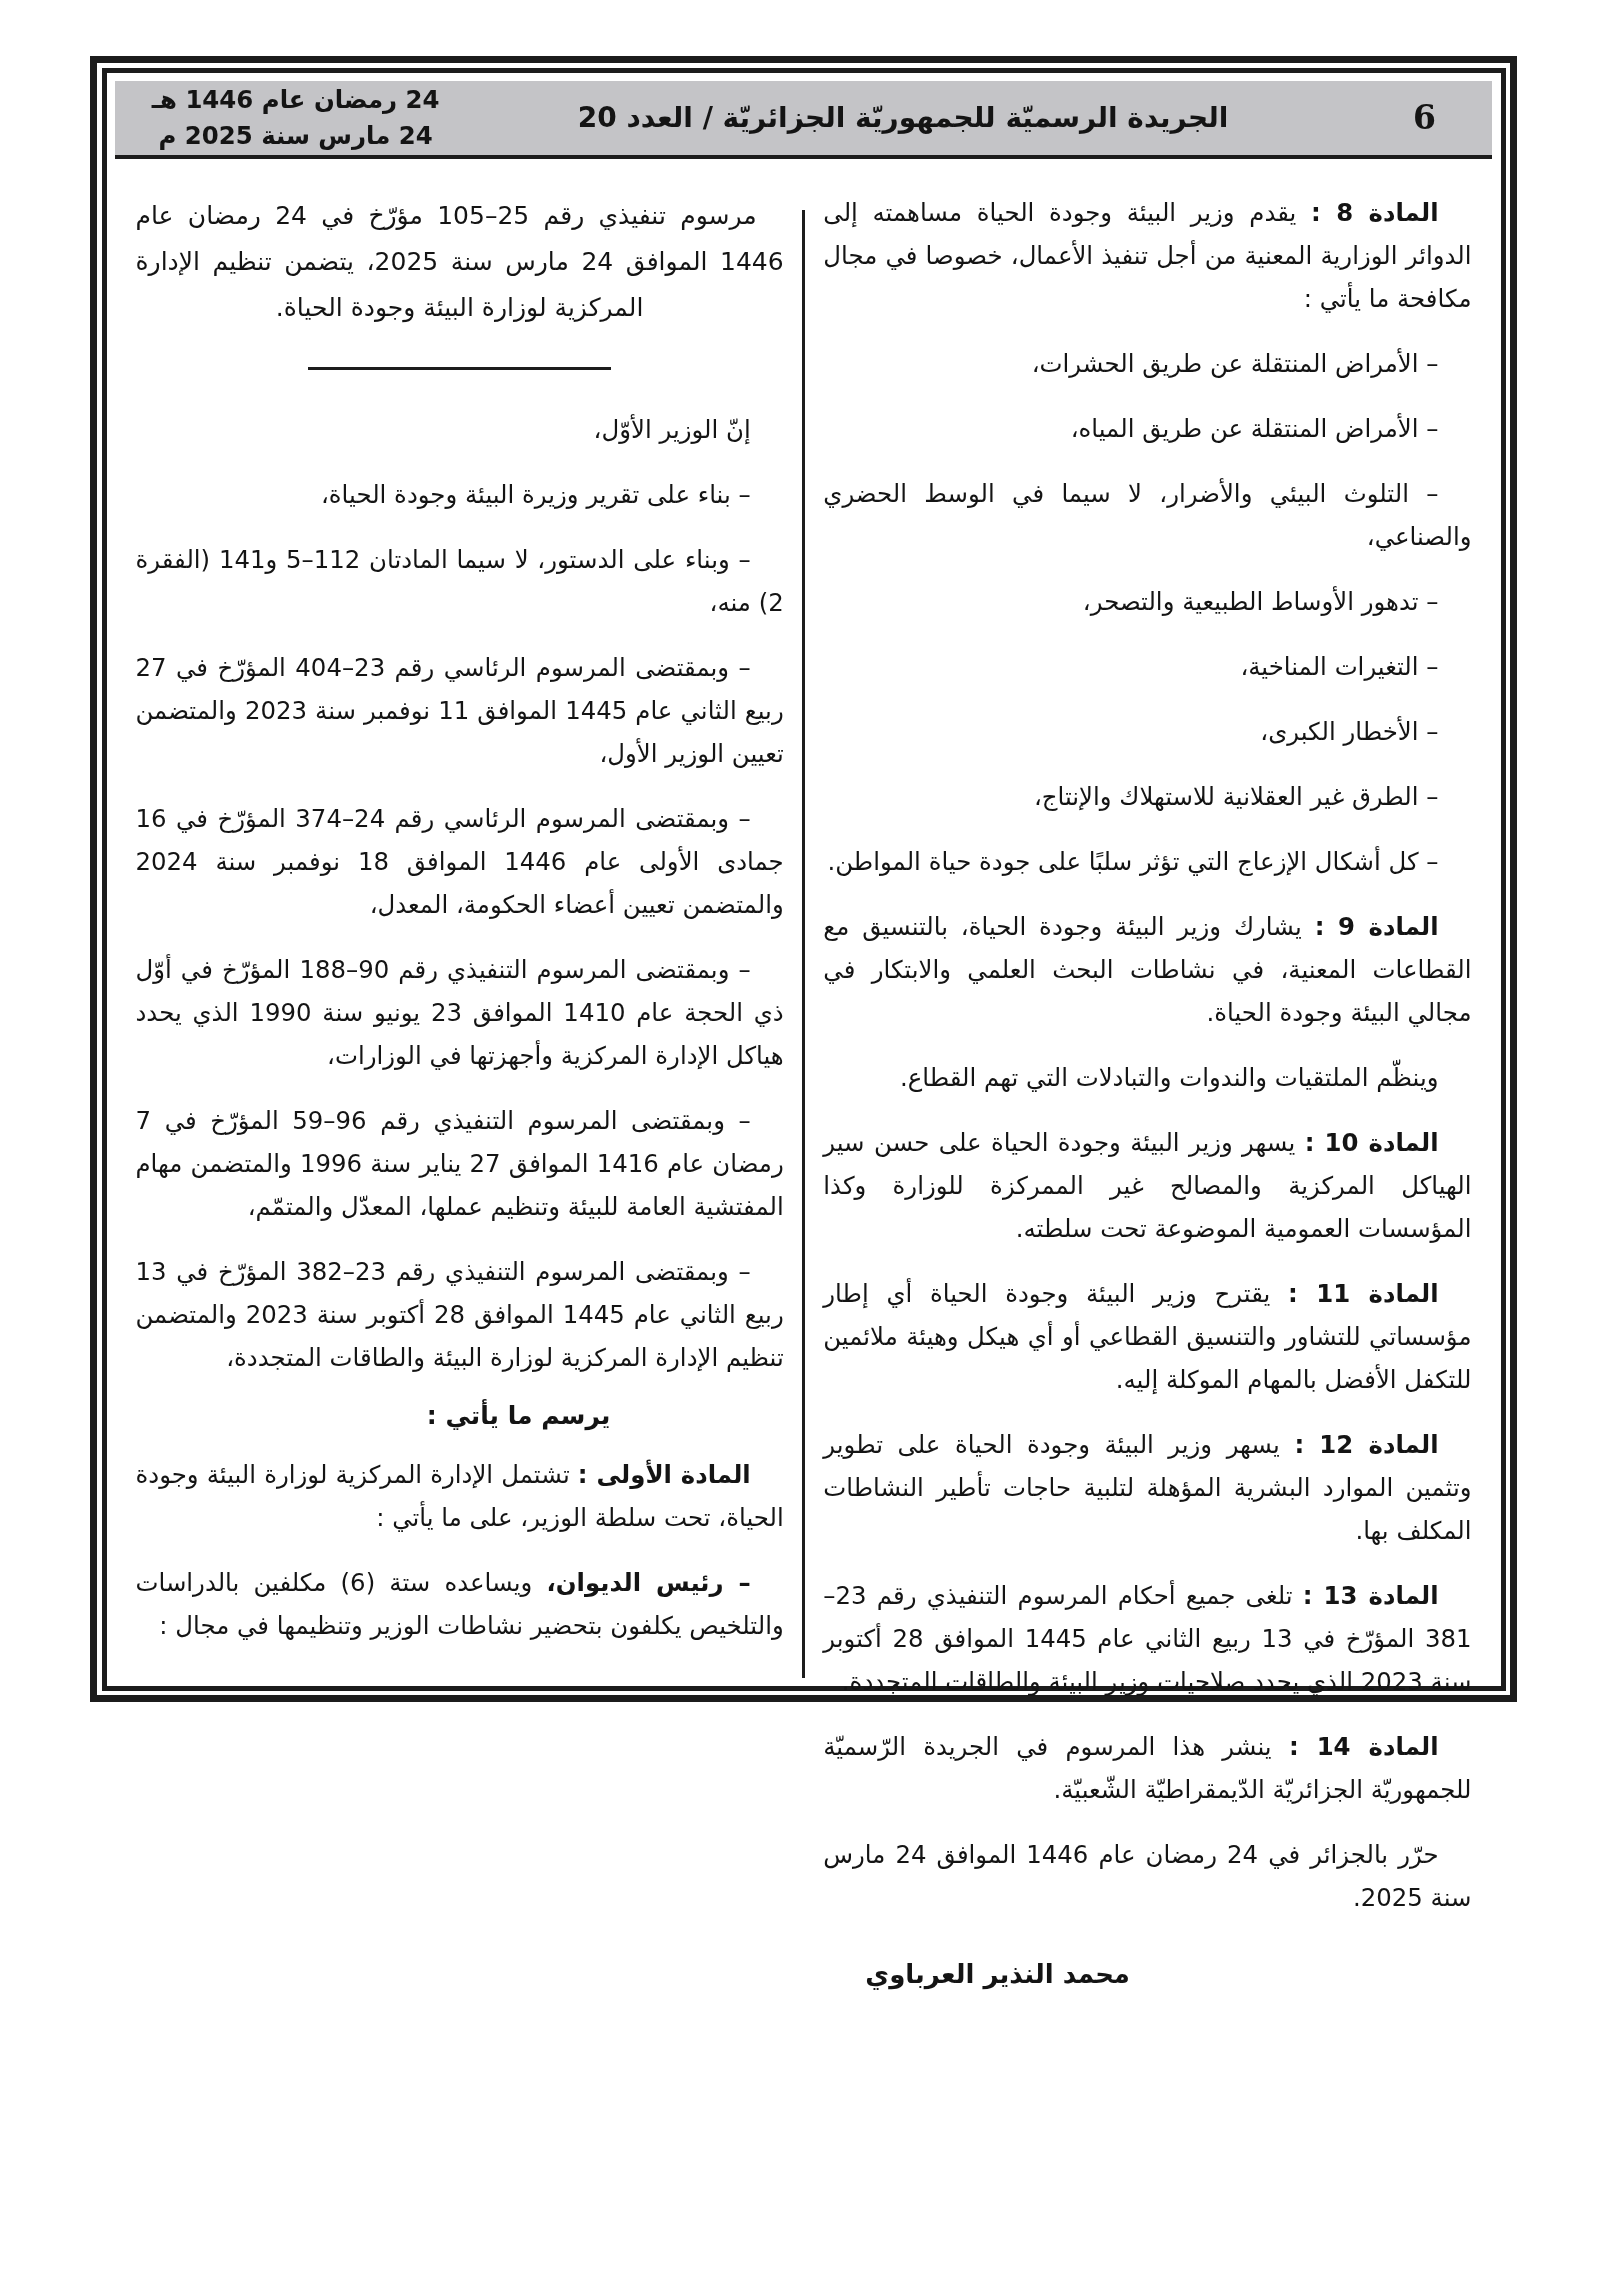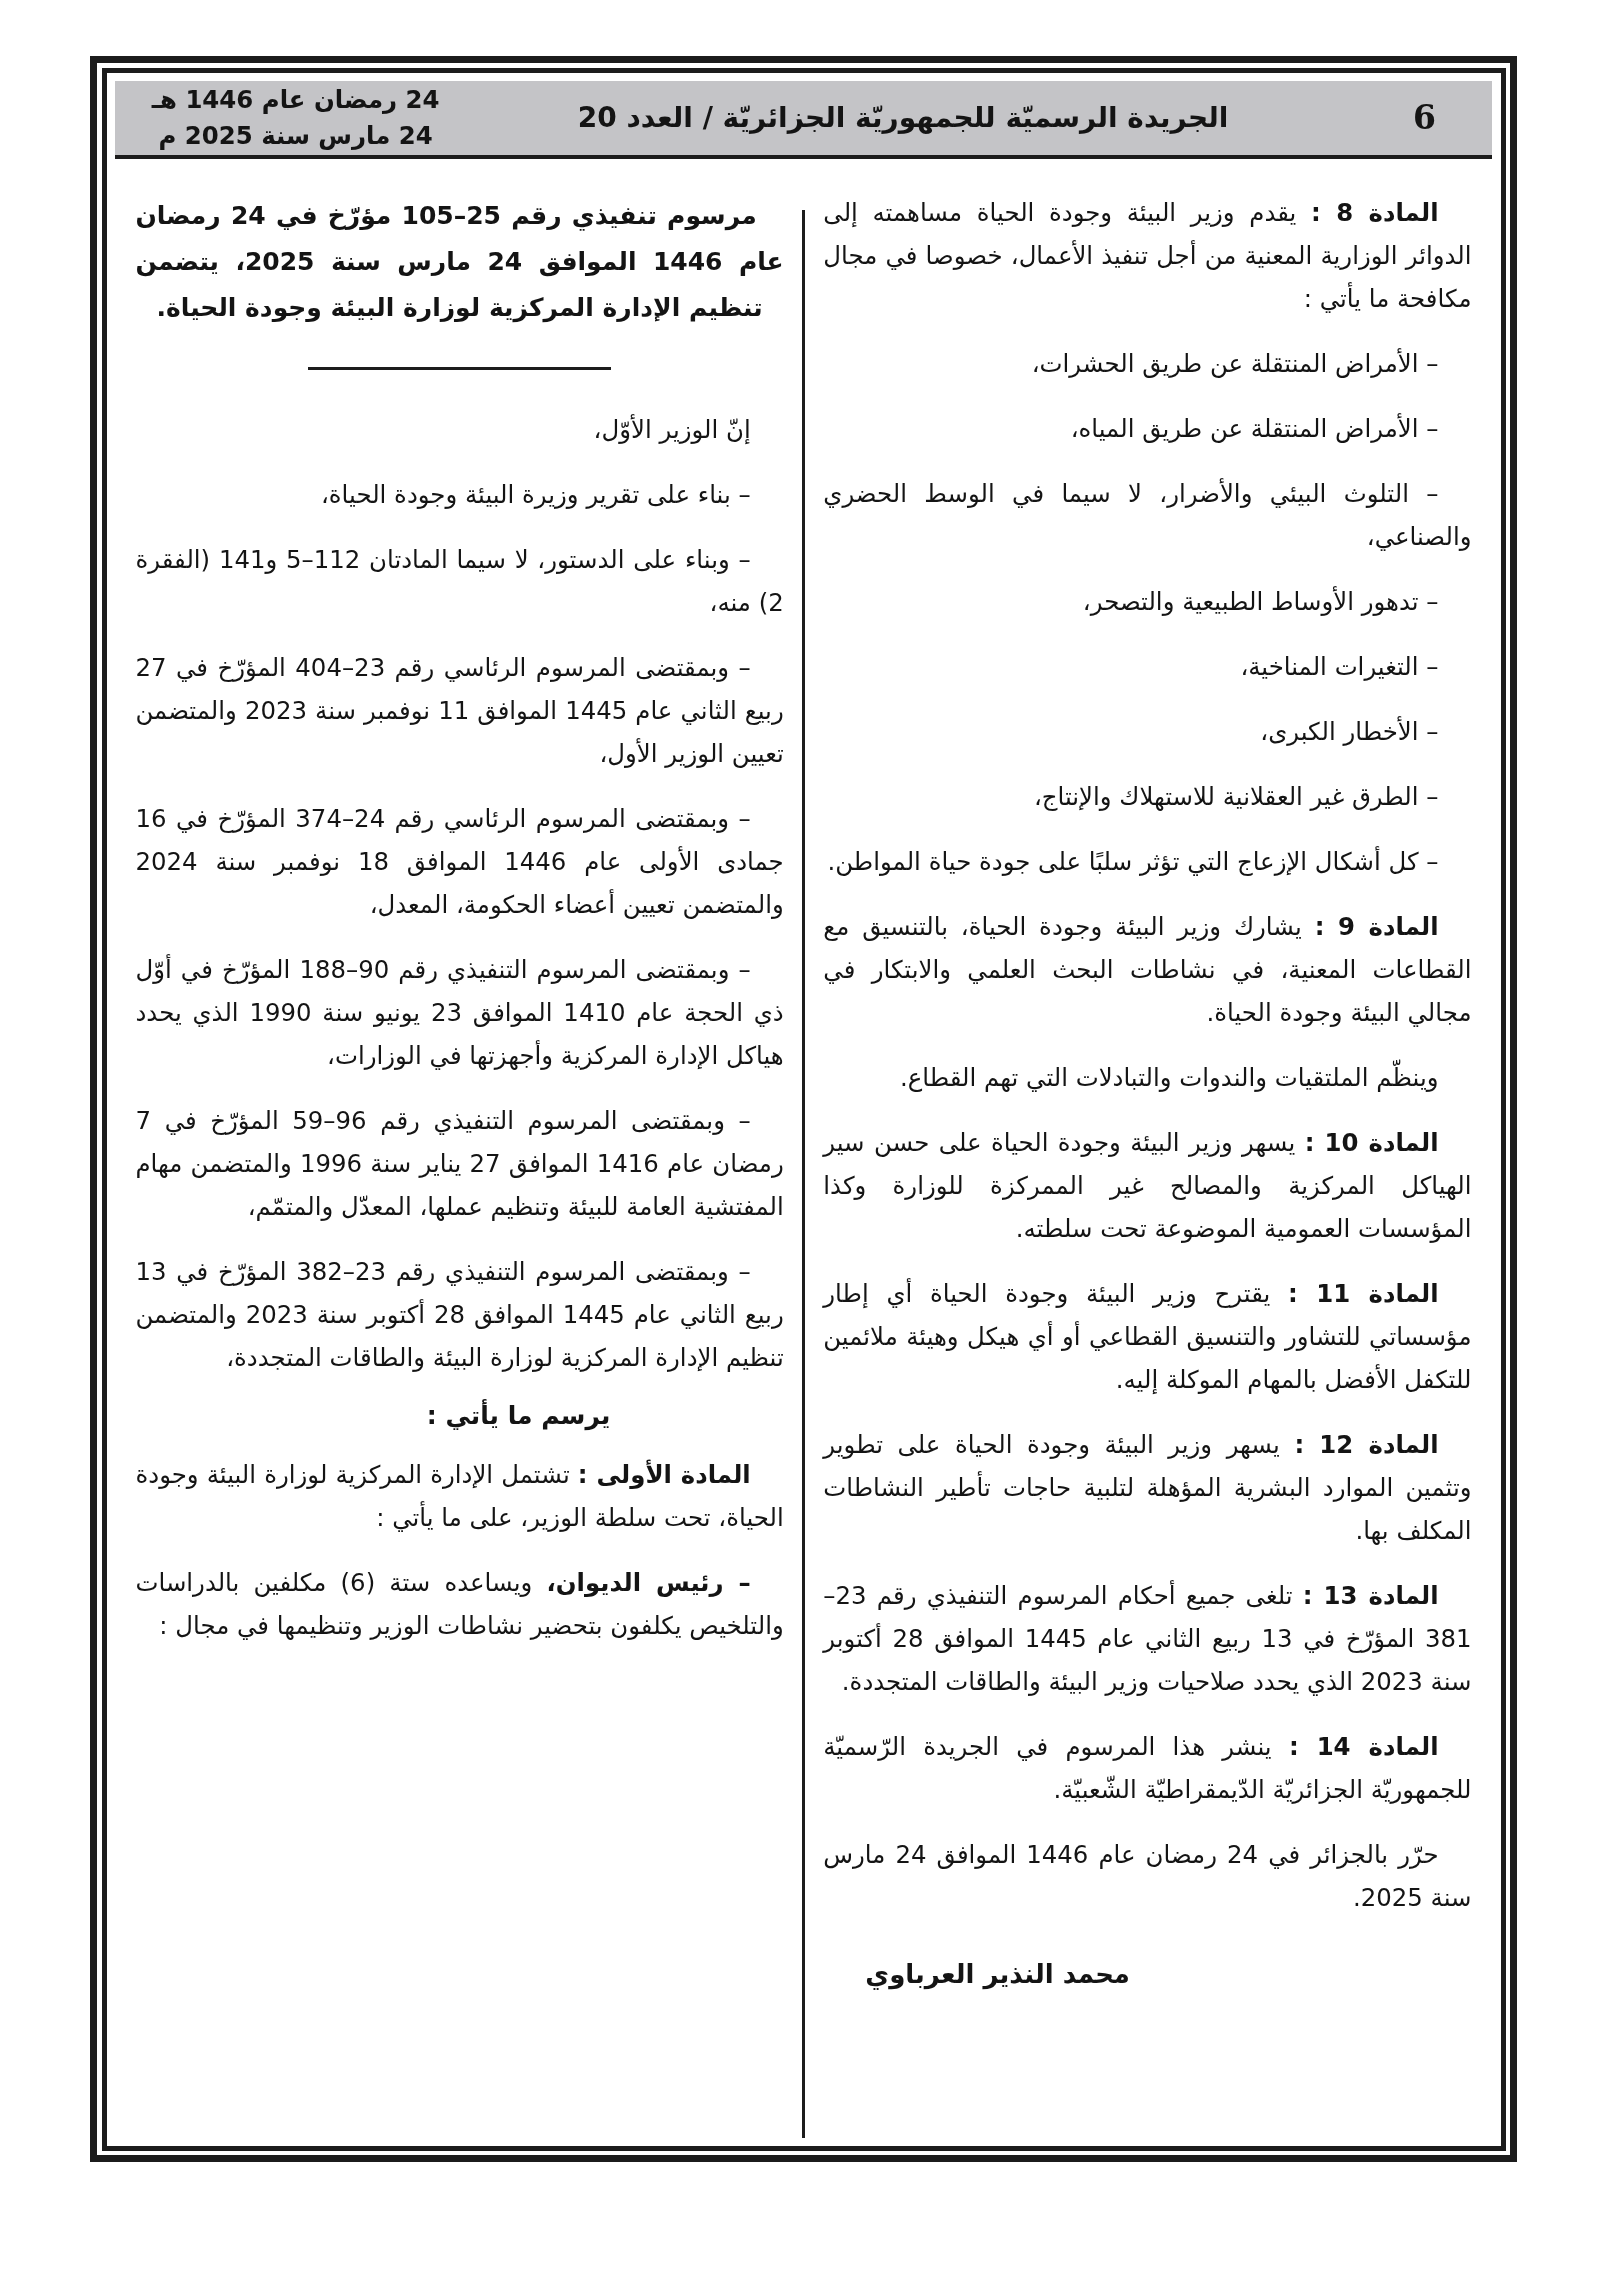--- a/index.html
+++ b/index.html
@@ -1,21 +1,21 @@
 <!DOCTYPE html>
 <html lang="ar" style="font-size:14.5px"><head>
 <meta charset="utf-8">
 <style>
   html,body{margin:0;padding:0;}
   body{
     width:1615px;height:2285px;position:relative;background:#ffffff;
     font-family:"DejaVu Sans",sans-serif;color:#141414;
   }
   .frame{
-    position:absolute;left:90px;top:56px;width:1427px;height:2106px;
+    position:absolute;left:90px;top:56px;width:1427px;height:1646px;
     border:7.2px solid #1c1c1c;box-sizing:border-box;
   }
   .frame-inner{
     position:absolute;inset:4.5px;border:5.4px solid #1c1c1c;
   }
   .header-bar{
     margin:8.1px 8.1px 0 8.1px;height:78px;background:#c4c4c7;
     border-bottom:4.5px solid #1c1c1c;box-sizing:border-box;
     display:flex;align-items:center;direction:ltr;
   }
@@ -38,21 +38,21 @@
     flex:1;padding:23.5px 18px 0 18px;text-align:justify;direction:rtl;
   }
   .col-divider{
     width:3.6px;background:#1c1c1c;margin-top:42px;
   }
   .para{
     font-size:24.4px;line-height:43px;margin:0 0 22px 0;text-indent:33px;
   }
   .lbl{font-weight:700;}
   .decree-title{
-    font-weight:700;font-size:25px;line-height:46px;margin:1.8px 0 0 0;
+    font-weight:400;font-size:25px;line-height:46px;margin:1.8px 0 0 0;
     text-align:justify;text-align-last:center;text-indent:27px;
   }
   .title-divider{
     width:303px;height:0;border-top:3.6px solid #1c1c1c;margin:36px auto 38px auto;
   }
   .decree-clause{
     font-weight:700;font-size:25px;margin:1.8px 0 23.5px 0;
     text-align:center;padding-left:118px;
   }
   .closing{margin-bottom:9px;}

